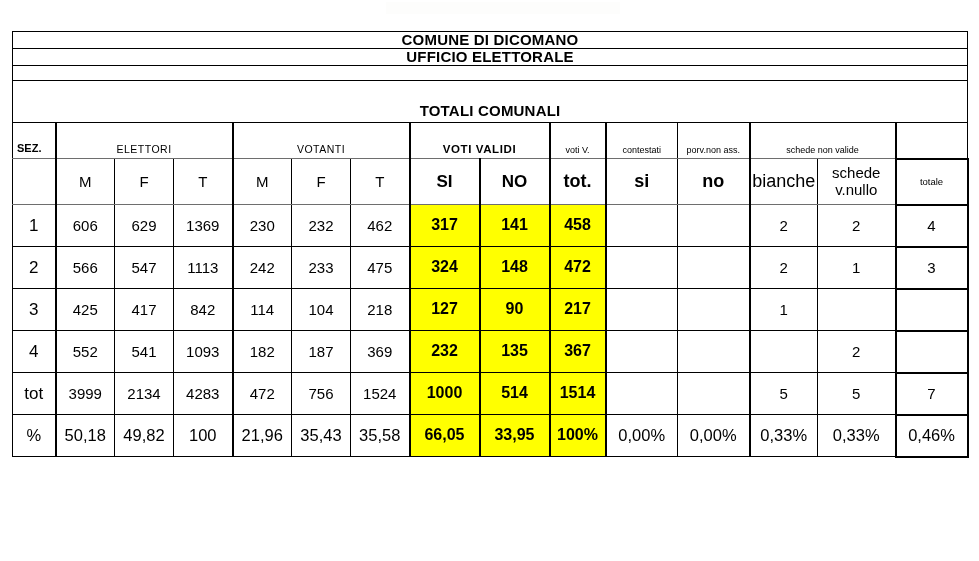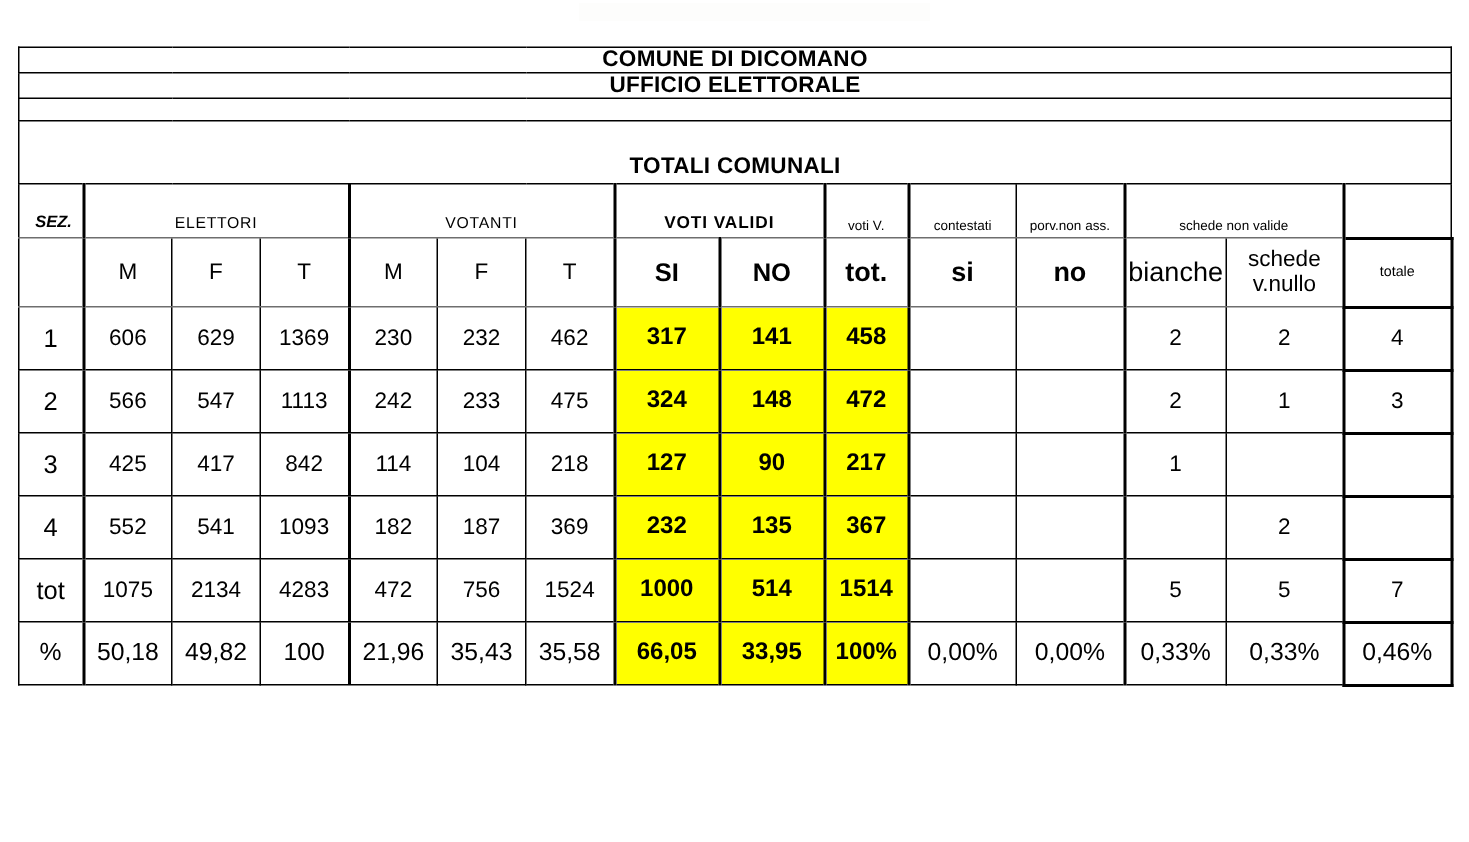--- a/index.html
+++ b/index.html
@@ -87,23 +87,22 @@
   
   .hgroup {
     height: 32px;
     vertical-align: bottom !important;
     padding-bottom: 3px !important;
     border-bottom: 1px solid #6e6e6e !important;
   }
   .hgroup.sez {
     font-size: 11px;
     font-weight: bold;
-    text-align: center;
+    text-align: left;
     padding-left: 4px !important;
-    font-style: italic;
   }
   .hgroup.big {
     font-size: 11.5px;
     font-weight: bold;
     letter-spacing: 0.6px;
   }
   .hgroup.norm {
     font-size: 10.5px;
     font-weight: normal;
     letter-spacing: 0.5px;
@@ -294,21 +293,21 @@
             <td class="yel gl sep-thin">135</td>
             <td class="yel gl sep-thin">367</td>
             <td class="gl sep-thin"></td>
             <td class="sep-thin"></td>
             <td class="gl sep-thin"></td>
             <td class="sep-thin">2</td>
             <td class="totcol"></td>
           </tr>
           <tr class="drow">
             <td class="sez sep-thin">tot</td>
-            <td class="gl sep-thin">1075</td>
+            <td class="gl sep-thin">3999</td>
             <td class="sep-thin">2134</td>
             <td class="sep-thin">4283</td>
             <td class="gl sep-thin">472</td>
             <td class="sep-thin">756</td>
             <td class="sep-thin">1524</td>
             <td class="yel gl sep-thin">1000</td>
             <td class="yel gl sep-thin">514</td>
             <td class="yel gl sep-thin">1514</td>
             <td class="gl sep-thin"></td>
             <td class="sep-thin"></td>

